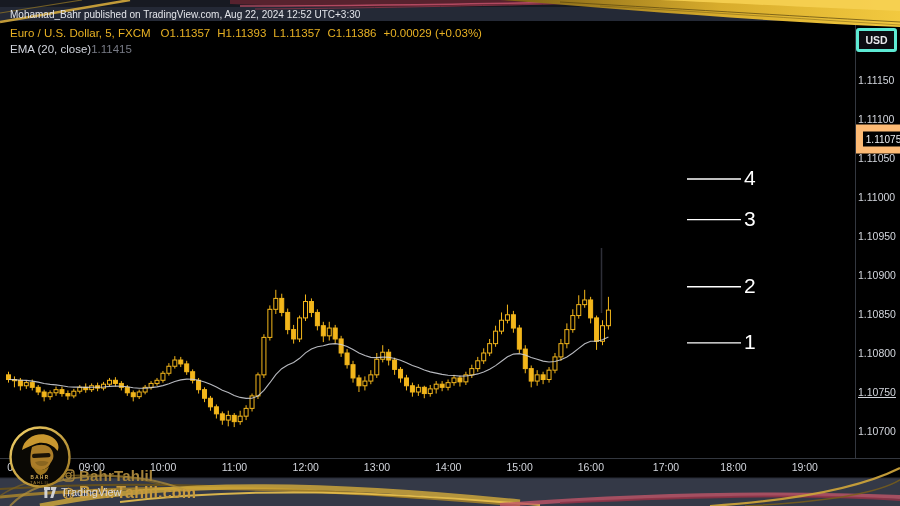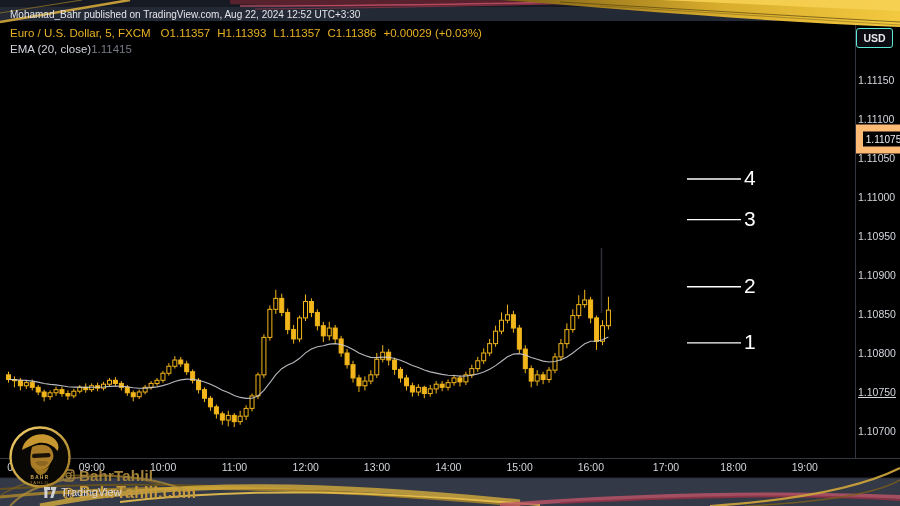--- a/index.html
+++ b/index.html
@@ -20,21 +20,21 @@
   
   #legend-line1{left:10px;top:27px;font-size:11.5px;color:#e8b123;z-index:30;white-space:nowrap;}
   #legend-line1 .sym{margin-right:10px;}
   #legend-line1 .v{margin-right:7px;}
   #legend-line2{left:10px;top:43px;font-size:11.5px;color:#d1d4dc;z-index:30;white-space:nowrap;}
   #legend-line2 .ema-val{color:#787b86;}
   
   #axis-v-border{left:855px;top:21px;width:1px;height:437px;background:#33373f;z-index:20;}
   #axis-h-border{left:0;top:458px;width:900px;height:1px;background:#33373f;z-index:20;}
   #currency-button{
-    left:856px;top:28px;width:35px;height:18px;background:#0b0c11;border:1px solid #5eead4;border-radius:3px;
+    left:856px;top:28px;width:35px;height:18px;background:#0b0c11;border:3px solid #5eead4;border-radius:3px;
     color:#e8e9ec;font-size:10.5px;font-weight:bold;text-align:center;line-height:18px;z-index:45;
   }
   .price-tick{left:858px;font-size:10.5px;color:#d3d6dd;transform:translateY(-50%);z-index:25;}
   #last-price-box{
     left:856px;width:41px;height:15px;border:7px solid #fdba74;background:#000;
     color:#eceef2;font-size:10px;text-align:center;line-height:15px;z-index:26;transform:translateY(-50%);
   }
   .time-tick{top:461px;font-size:10.5px;color:#d3d6dd;transform:translateX(-50%);z-index:25;}
   
   .level-label{left:744px;font-size:21px;color:#ffffff;transform:translateY(-54%);z-index:30;}

